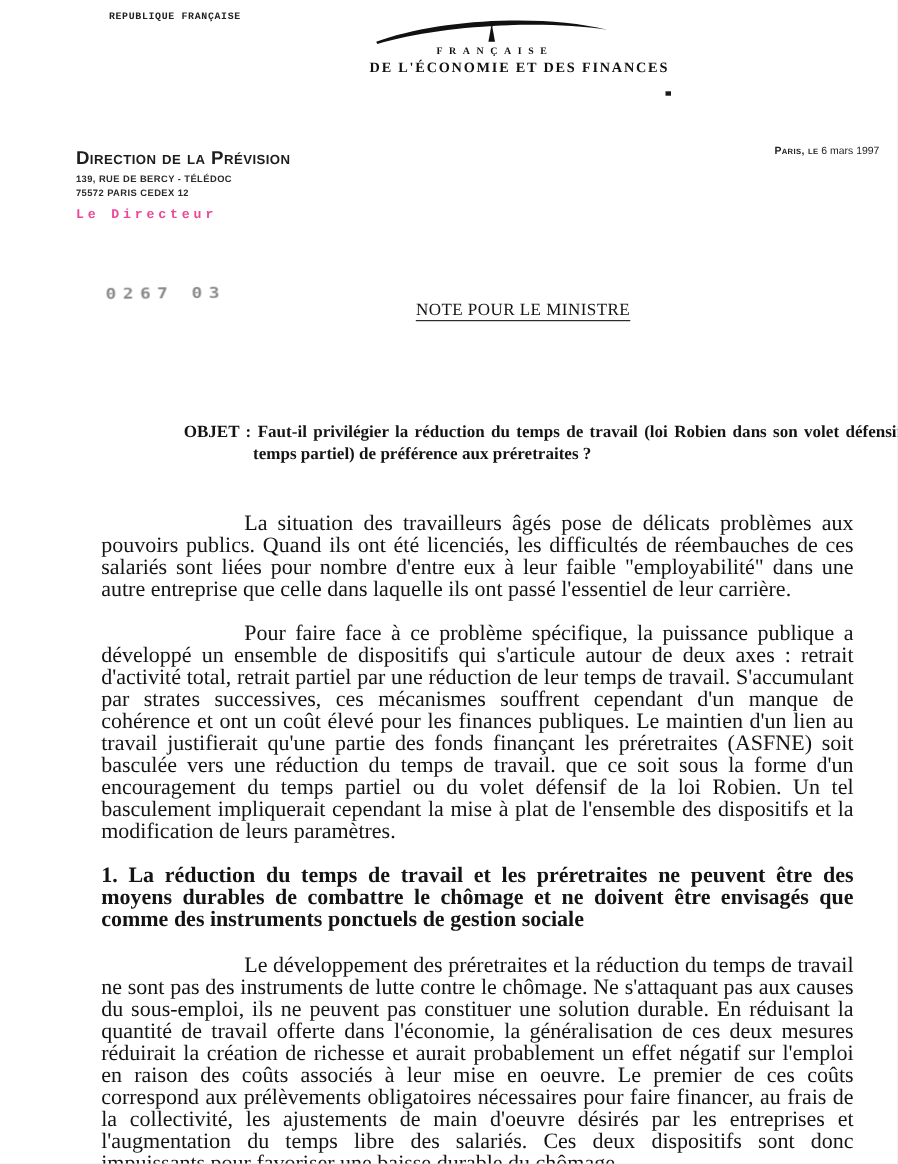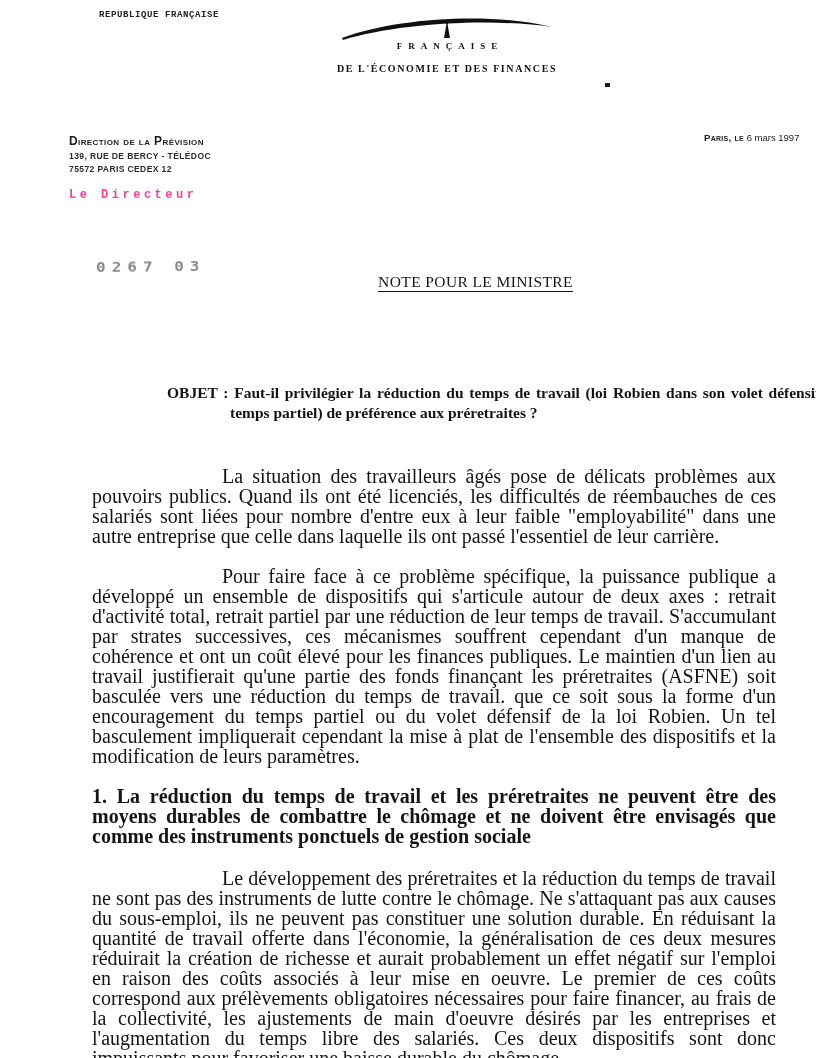--- a/index.html
+++ b/index.html
@@ -23,32 +23,32 @@
     text-align:center;color:#111;
   }
   .ministry-logo svg{display:block;margin:0 auto;}
   .ministry-line1{
     font-family:"Liberation Serif", serif;
     font-size:9px;font-weight:700;letter-spacing:6px;
     margin-top:1px;padding-left:6px;
   }
   .ministry-line2{
     font-family:"Liberation Serif", serif;
-    font-size:10px;font-weight:700;letter-spacing:1.6px;
-    margin-top:12px;white-space:nowrap;
+    font-size:13px;font-weight:700;letter-spacing:1.6px;
+    margin-top:2px;white-space:nowrap;
   }
   .scan-dot{
     position:absolute;left:605px;top:83px;width:5px;height:4px;background:#1a1a1a;
   }
   .address-block{
     position:absolute;left:69px;top:134px;
     font-family:"Liberation Sans", sans-serif;color:#1d1d1d;
   }
   .direction{
-    font-variant:small-caps;font-size:12px;font-weight:700;letter-spacing:.4px;
+    font-variant:small-caps;font-size:17px;font-weight:700;letter-spacing:.4px;
   }
   .address-line{
     font-size:8.5px;font-weight:700;letter-spacing:.4px;margin-top:3px;color:#2a2a2a;
   }
   .sender{
     position:absolute;left:69px;top:188px;
     font-family:Liberation Mono, monospace;
     font-size:12px;font-weight:600;letter-spacing:3.5px;color:#ec4899;
   }
   .place-date{

